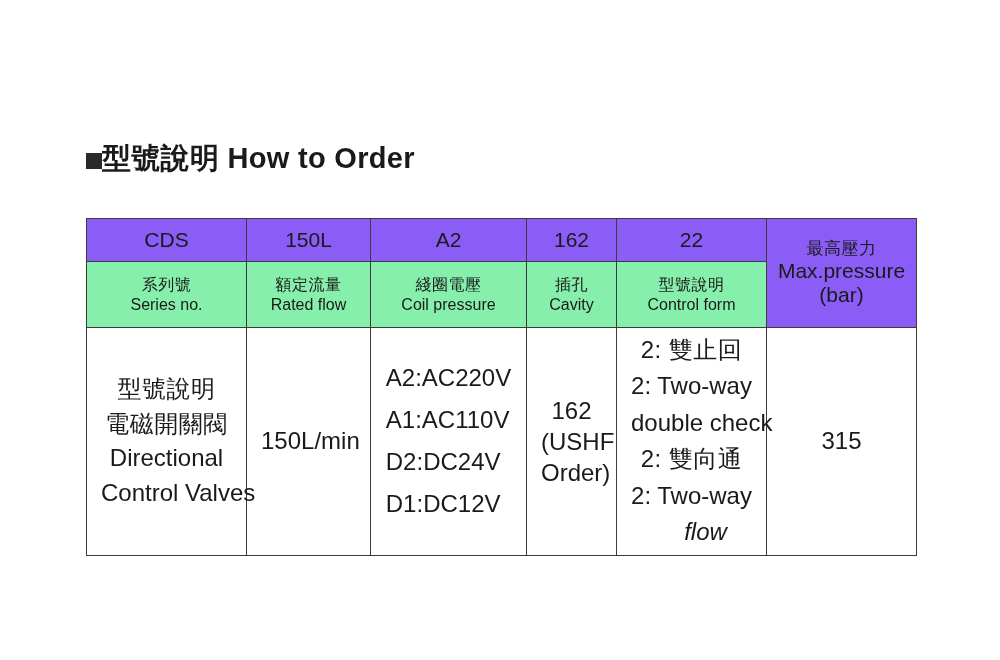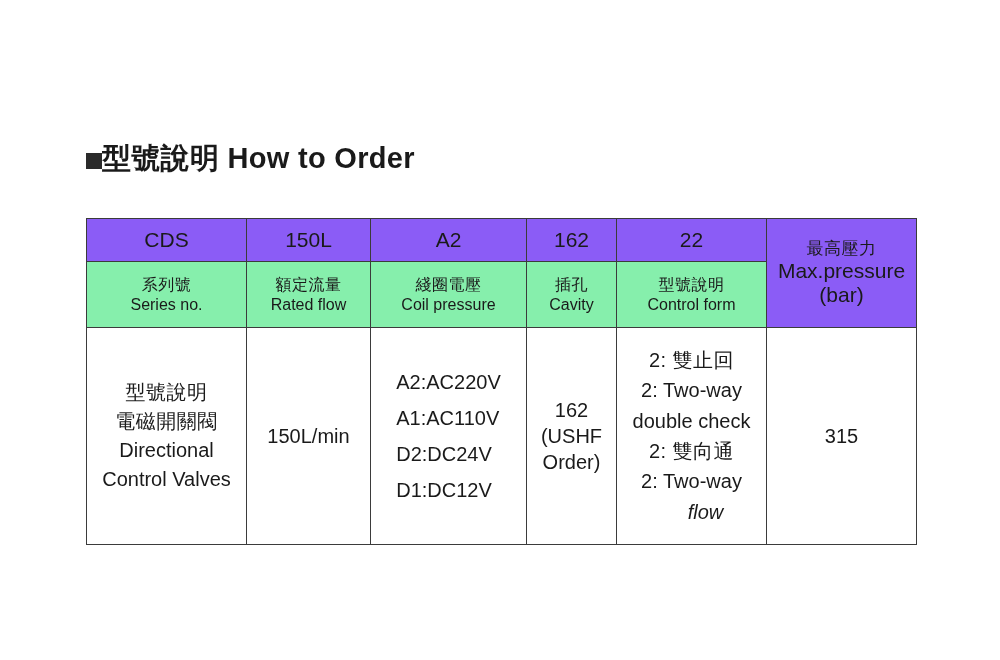--- a/index.html
+++ b/index.html
@@ -65,23 +65,23 @@
   #order-table tr.head-row-2 td {
     background: #86efac;
     height: 61px;
     font-size: 16px;
     line-height: 1.22;
     padding: 2px 2px;
   }
   #order-table tr.body-row td {
     background: #ffffff;
     height: 208px;
-    font-size: 20px;
+    font-size: 24px;
     line-height: 1.45;
-    padding: 4px 2px;
+    padding: 4px 14px;
   }
   .cell-lines {
     display: block;
   }
   .cell-lines .ln {
     display: block;
     white-space: nowrap;
   }
   .cn { letter-spacing: 0.5px; }
 

